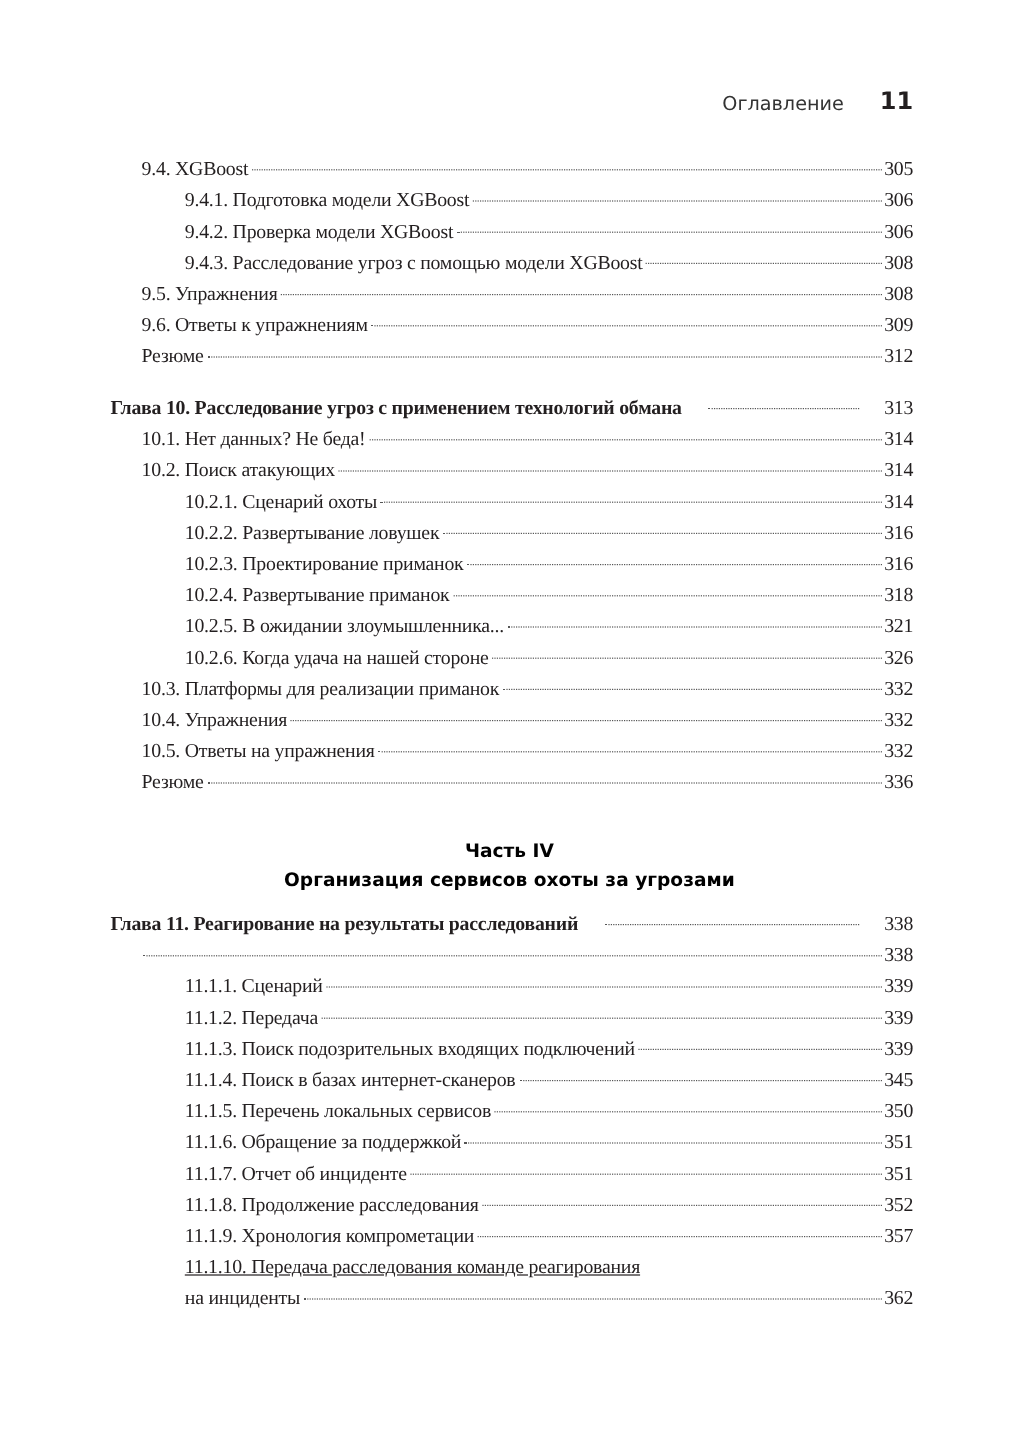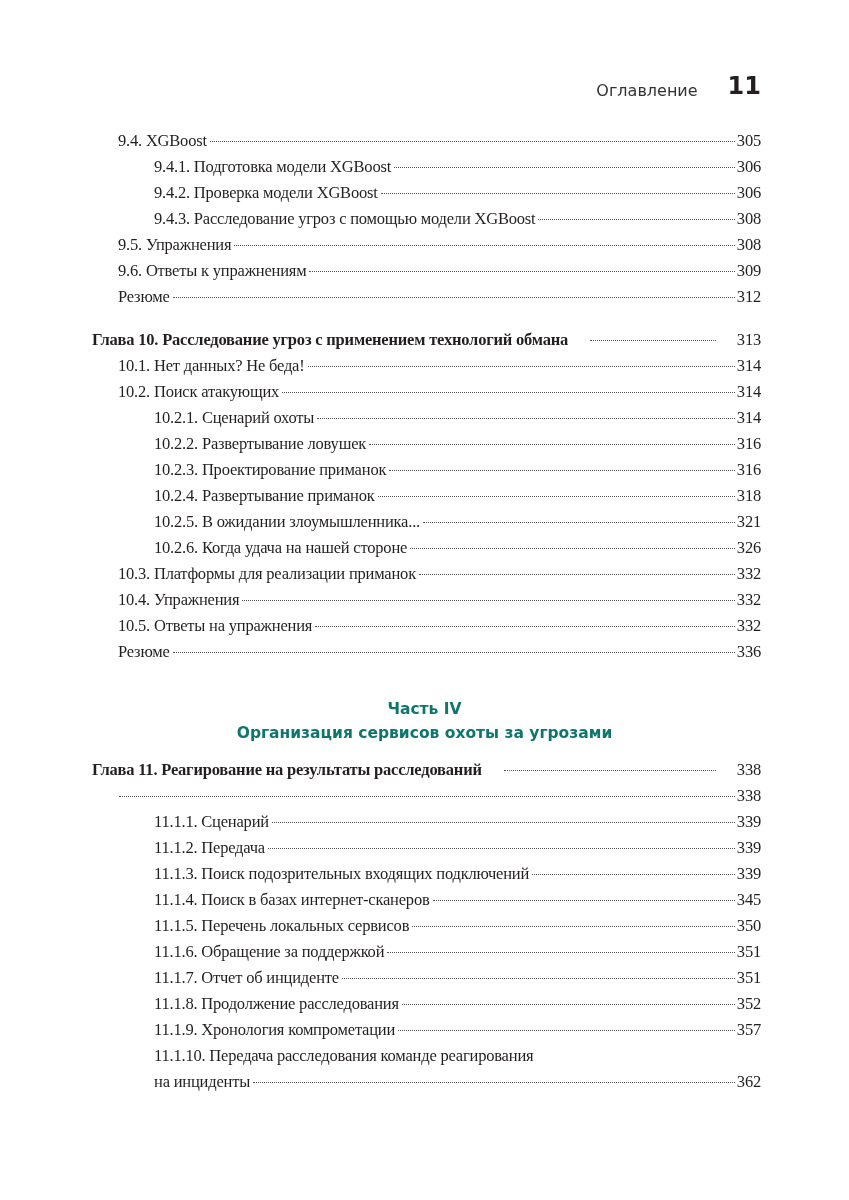--- a/index.html
+++ b/index.html
@@ -1,32 +1,32 @@
 <!DOCTYPE html>
 <html><head>
   <meta charset="utf-8">
   <style>
     html, body { margin: 0; padding: 0; background: #ffffff; }
     body { width: 849px; height: 1200px; position: relative; overflow: hidden; color: #231f20; }
     .running-head { position: absolute; top: 72px; right: 88px; display: flex; align-items: flex-end; gap: 30px; font-family: "DejaVu Sans", sans-serif; }
     .running-title { font-size: 16px; color: #333; }
-    .page-num { font-size: 24px; font-weight: bold; color: #231f20; }
+    .page-num { font-size: 20px; font-weight: bold; color: #231f20; }
     .toc { position: absolute; left: 0; top: 128px; width: 849px; font-family: "Liberation Serif", serif; font-size: 16.5px; }
     .entry { position: absolute; left: 0; right: 88px; display: flex; align-items: baseline; height: 26px; line-height: 26px; letter-spacing: -0.2px; }
     .entry .label { white-space: nowrap; padding-right: 2px; }
     .entry .leader { flex: 1; border-bottom: 1px dotted #555; height: 0; transform: translateY(-4px); margin: 0 1px; }
     .entry .pg { white-space: nowrap; padding-left: 1px; }
     .lvl0 { left: 92px; gap: 19px; }
     .lvl1 { left: 118px; }
     .lvl2 { left: 154px; }
     .chapter .label, .chapter .pg { font-weight: normal; }
     .chapter .label { font-weight: bold; }
-    .part-title { position: absolute; left: 0; width: 849px; text-align: center; font-family: "DejaVu Sans", sans-serif; font-weight: bold; font-size: 15.5px; color: #0f766e; }
+    .part-title { position: absolute; left: 0; width: 849px; text-align: center; font-family: "DejaVu Sans", sans-serif; font-weight: bold; font-size: 15.5px; color: #000000; }
     .multi { position: absolute; left: 154px; right: 88px; }
-    .multi .line1 { height: 26px; line-height: 26px; white-space: nowrap; letter-spacing: -0.2px; }
+    .multi .line1 { height: 26px; line-height: 26px; white-space: nowrap; letter-spacing: -0.2px; text-decoration: underline; }
     .multi .entry { position: relative; left: 0; right: 0; }
   </style>
 </head>
 <body>
 
 <div class="running-head">
   <span class="running-title">Оглавление</span>
   <span class="page-num">11</span>
 </div>
 

